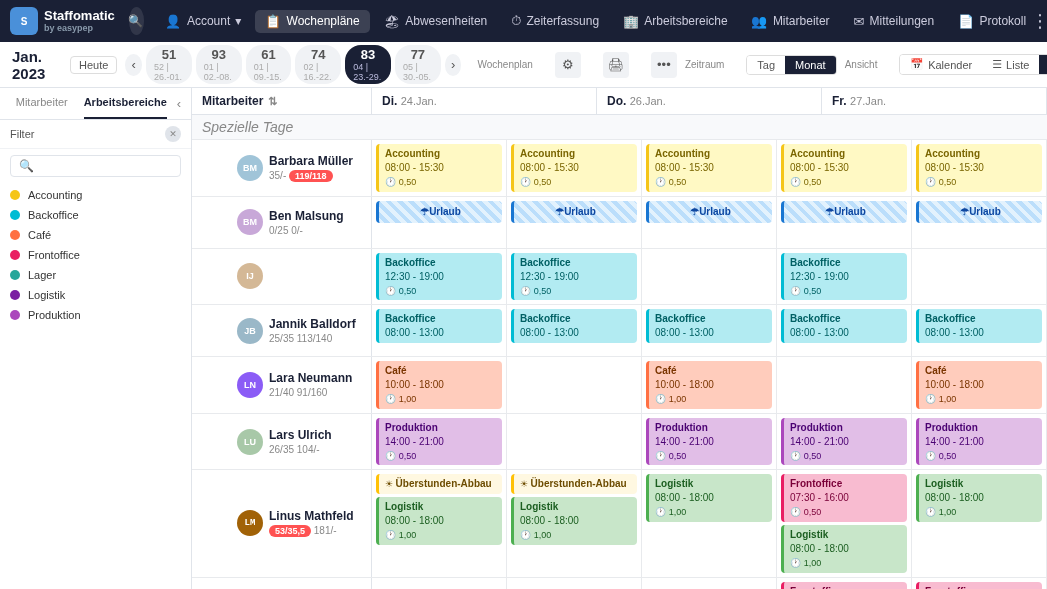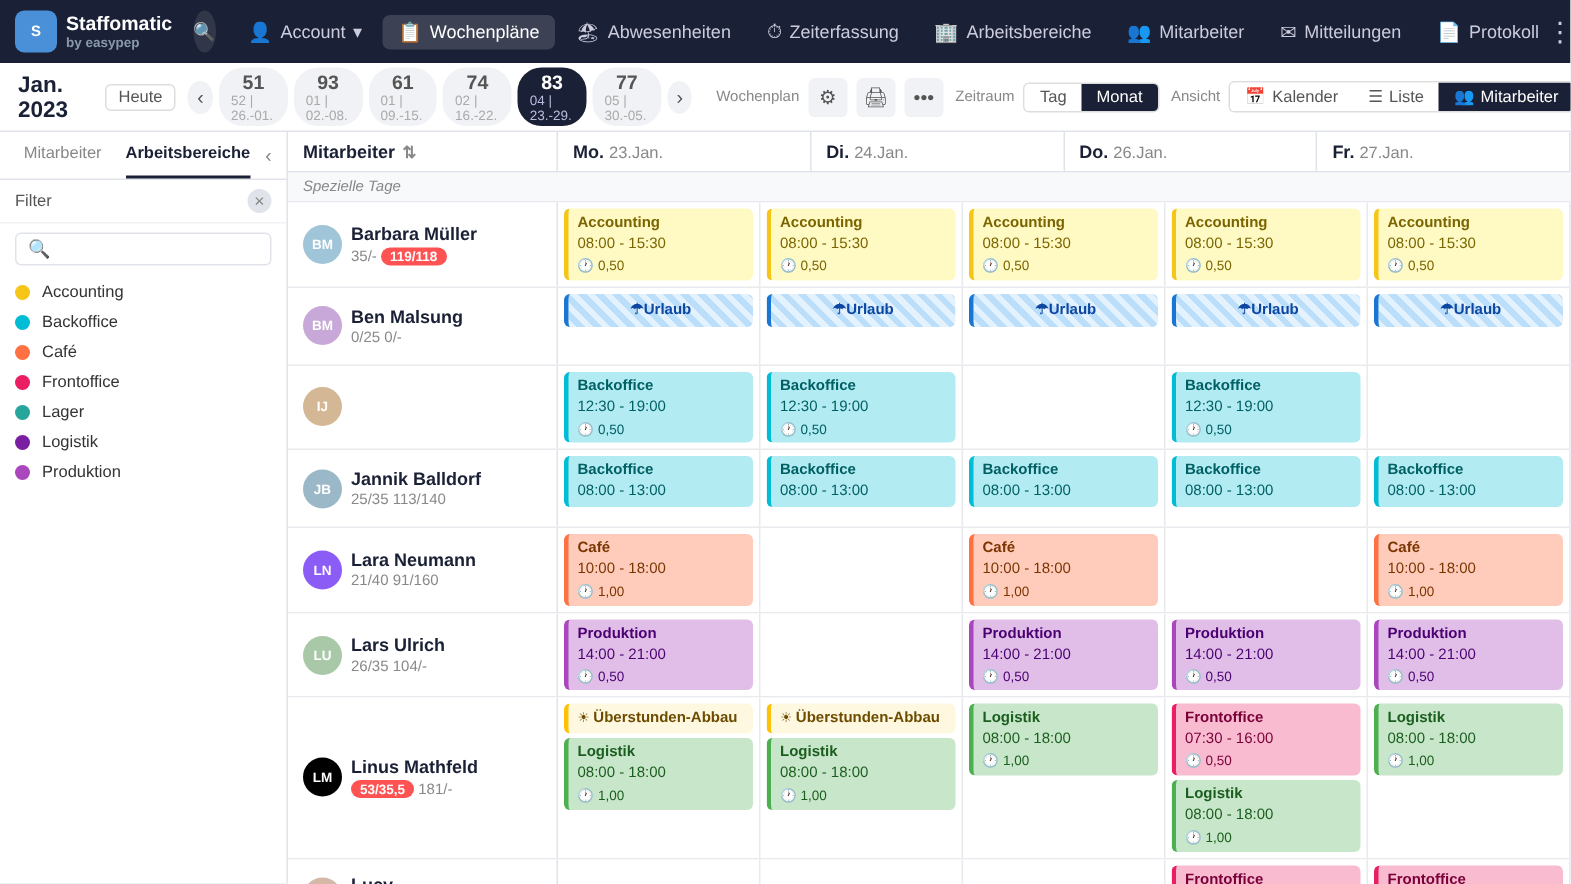--- a/index.html
+++ b/index.html
@@ -102,21 +102,21 @@
       min-width: 42px;
     }
     .week-chip.active {
       background: #1a2035;
       color: #fff;
     }
     .week-chip .wnum { font-size: 13px; font-weight: bold; }
     .week-chip .wdates { font-size: 9px; color: #aaa; }
     .week-chip.active .wdates { color: #bbd; }
     .sb-spacer { flex: 1; }
-    .sb-group { display: flex; align-items: center; gap: 6px; justify-content: flex-end; }
+    .sb-group { display: flex; align-items: center; gap: 22px; justify-content: flex-end; }
     .sb-label { font-size: 10px; color: #888; }
     .sb-icon-btn {
       width: 26px; height: 26px;
       display: flex; align-items: center; justify-content: center;
       border-radius: 4px;
       cursor: pointer; color: #555;
       background: #f0f2f5;
       font-size: 13px;
     }
     .sb-tab-group {
@@ -235,41 +235,41 @@
       max-width: 180px;
       flex: none;
       display: flex; align-items: center; gap: 5px;
     }
     .cal-hcol .sort-icon { color: #888; font-size: 11px; }
     .cal-hcol .day-label { font-weight: 700; }
     .cal-hcol .day-date { font-size: 11px; color: #888; font-weight: 400; }
     .special-row {
       background: #f8f9fb;
       padding: 4px 10px;
-      font-size: 10px;
+      font-size: 14px;
       color: #888;
       font-style: italic;
       border-bottom: 1px solid #e8eaed;
       display: flex; align-items: center;
     }
     .cal-row {
       display: flex;
       background: #fff;
       border-bottom: 1px solid #e8eaed;
       min-height: 52px;
     }
     .name-cell {
       min-width: 180px; max-width: 180px;
       padding: 6px 10px;
       border-right: 1px solid #e0e4ea;
       display: flex; flex-direction: column; justify-content: center;
     }
     .name-cell .emp-name { font-weight: 600; font-size: 12px; color: #1a2035; }
     .name-cell .emp-stats { font-size: 10px; color: #888; margin-top: 2px; }
-    .emp-avatar-row { display: flex; align-items: center; gap: 6px; }
+    .emp-avatar-row { display: flex; align-items: center; gap: 6px; margin-left: 35px; }
     .emp-avatar {
       width: 26px; height: 26px; border-radius: 50%;
       background: #bcd;
       flex-shrink: 0;
       display: flex; align-items: center; justify-content: center;
       font-size: 9px; color: #fff; font-weight: bold;
     }
     .day-cell {
       flex: 1;
       border-right: 1px solid #e8eaed;
@@ -483,23 +483,20 @@
             <span>Produktion</span>
           </div>
         </div>
     </div>
 
     <div class="calendar-area">
       <div class="cal-header">
         <div class="cal-hcol name-col">
           <span>Mitarbeiter</span>
           <span class="sort-icon">⇅</span>
-        </div>
-        <div class="cal-hcol">
-          <span class="day-label">Mo. </span><span class="day-date">23.Jan.</span>
         </div>
         <div class="cal-hcol">
           <span class="day-label">Di. </span><span class="day-date">24.Jan.</span>
         </div>
         <div class="cal-hcol">
           <span class="day-label">Do. </span><span class="day-date">26.Jan.</span>
         </div>
         <div class="cal-hcol">
           <span class="day-label">Fr. </span><span class="day-date">27.Jan.</span>
         </div>
@@ -736,21 +733,21 @@
               <div class="shift-card shift-produktion">
                 <div class="s-title">Produktion</div>
                 <div class="s-time">14:00 - 21:00</div>
                 <div class="s-break">🕐 0,50</div>
               </div>
             </div>
           </div>
           <div class="cal-row">
             <div class="name-cell">
               <div class="emp-avatar-row">
-                <div class="emp-avatar" style="background: #000000;">LM</div>
+                <div class="emp-avatar" style="background: #a16207; font-family: Liberation Mono, monospace;">LM</div>
                 <div>
                   <div class="emp-name">Linus Mathfeld</div>
                   <div class="emp-stats"><span class="stats-badge">53/35,5</span> <span class="stats-normal">181/-</span></div>
                 </div>
               </div>
             </div>
             <div class="day-cell">
               <div class="shift-card shift-card shift-ueberstunden"><span style="font-size:9px;">☀ </span><span class="s-title">Überstunden-Abbau</span></div>
               <div class="shift-card shift-logistik">
                 <div class="s-title">Logistik</div>

